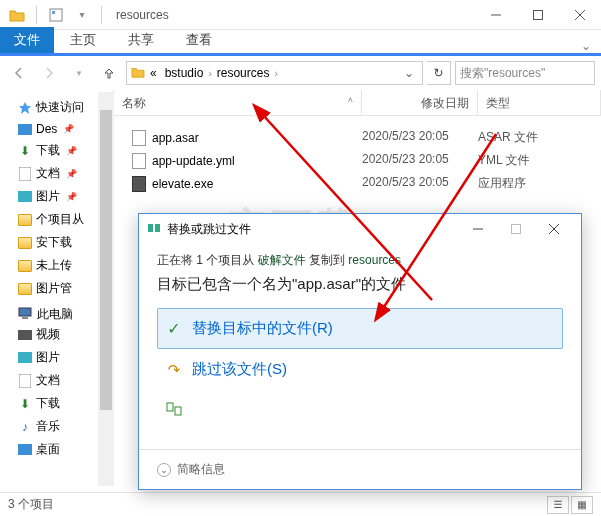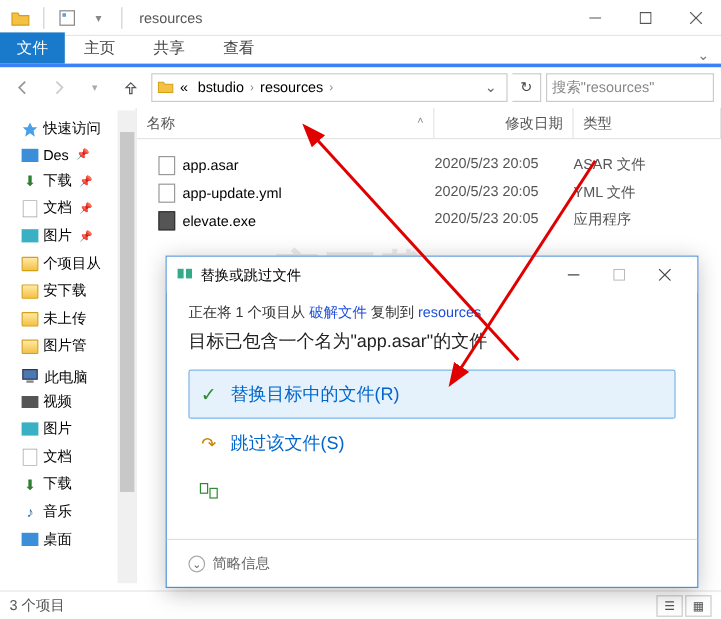--- a/index.html
+++ b/index.html
@@ -66,21 +66,21 @@
 .view-toggles { margin-left: auto; display: flex; gap: 2px; }
 .vt { width: 22px; height: 18px; border: 1px solid #ccc; display: flex; align-items: center; justify-content: center; font-size: 10px; }
 
 
 .dialog { position: absolute; left: 138px; top: 213px; width: 444px; height: 277px; background: #fff; border: 1px solid #4a90d9; box-shadow: 0 4px 18px rgba(0,0,0,0.25); }
 .dlg-title { height: 30px; display: flex; align-items: center; padding: 0 8px; background: #fff; }
 .dlg-controls { margin-left: auto; display: flex; }
 .dlg-btn { width: 38px; height: 28px; display: flex; align-items: center; justify-content: center; color: #444; }
 .dlg-body { padding: 8px 18px; }
 .dlg-line1 { color: #333; margin-bottom: 6px; }
-.dlg-line1 .link { color: #1d4ed8; }
+.dlg-line1 .link { color: #14532d; }
 .dlg-line2 { font-size: 15px; color: #222; margin-bottom: 14px; }
 .dlg-opts { display: flex; flex-direction: column; }
 .dlg-opt { display: flex; align-items: center; gap: 10px; padding: 10px 12px 10px 8px; border: 1px solid transparent; font-size: 15px; color: #0066cc; }
 .dlg-opt.hover { background: #e5f1fb; border: 1px solid #7fb7e8; border-radius: 2px; }
 .opt-icon { width: 16px; height: 16px; display: flex; align-items: center; justify-content: center; }
 .check { color: #2e8b2e; font-size: 16px; }
 .skip { color: #cc8400; font-size: 15px; }
 .compare { color: #2e8b2e; font-size: 14px; }
 .dlg-footer { position: absolute; bottom: 0; left: 0; right: 0; height: 40px; border-top: 1px solid #e0e0e0; display: flex; align-items: center; padding: 0 18px; color: #666; gap: 6px; }
 .dlg-footer .caret { width: 14px; height: 14px; border: 1px solid #aaa; border-radius: 50%; display: flex; align-items: center; justify-content: center; font-size: 9px; }

